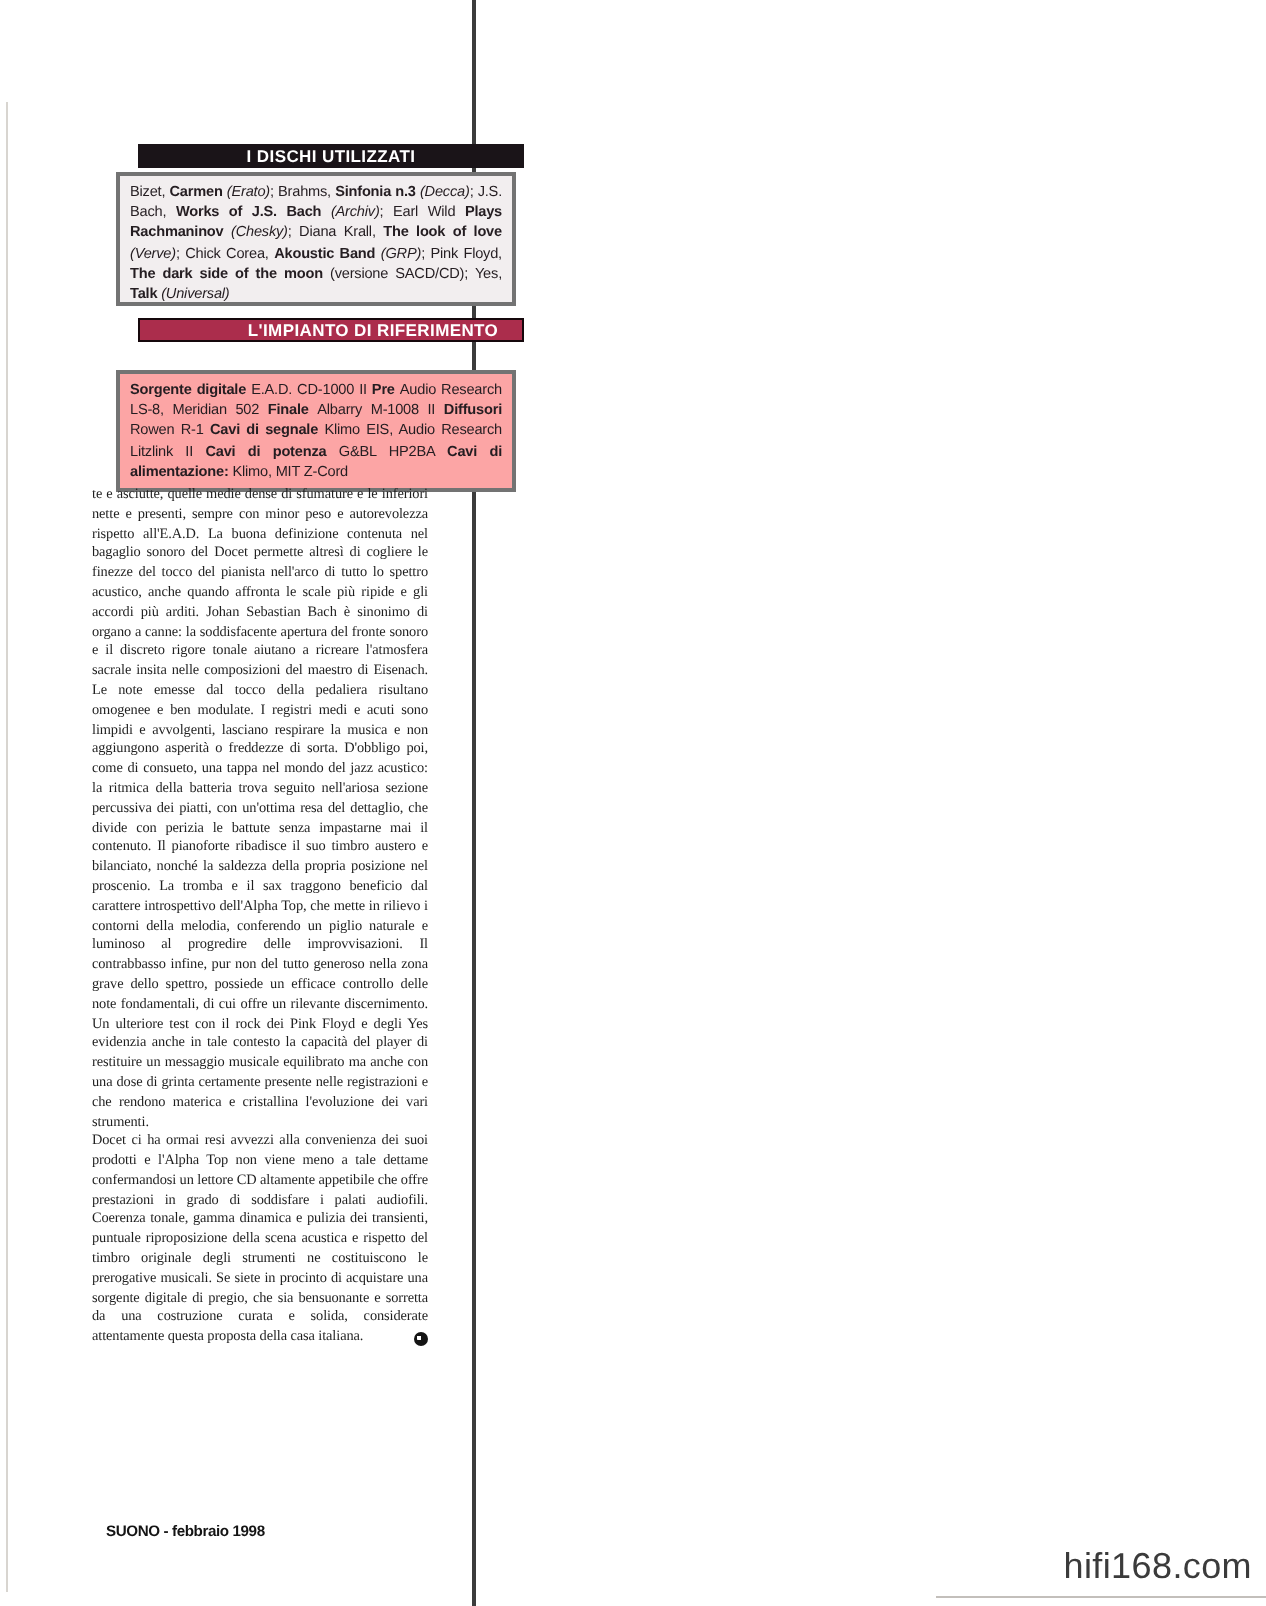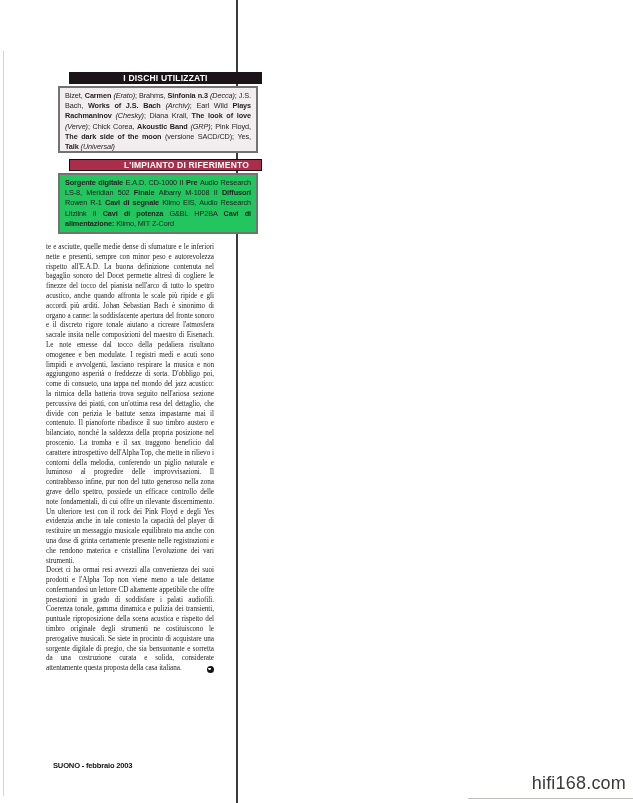--- a/index.html
+++ b/index.html
@@ -33,21 +33,21 @@
   }
   .discs-header{top:72px;background:#1a1418;}
   .system-header{top:159px;background:#ab2d4c;border:1px solid #15080c;line-height:10px;padding-left:42px;}
   .info-box{
     position:absolute;left:58px;width:200px;box-sizing:border-box;
     border:2px solid #737373;padding:3px 5px 2px 5px;
     font-size:7.3px;line-height:10.2px;letter-spacing:-0.1px;
     text-align:justify;color:#241d21;
   }
   .discs-box{top:86px;height:67px;background:#f2eeef;}
-  .system-box{top:173px;height:61px;background:#22c55e;}
+  .system-box{top:185px;height:61px;background:#fca5a5;}
   .info-box .seg-b{font-weight:bold;}
   .info-box .seg-i{font-style:italic;}
 
   
   .article{
     position:absolute;left:46px;top:243px;width:168px;
     font-family:"Liberation Serif",serif;font-size:7.2px;line-height:9.8px;
     letter-spacing:-0.05px;color:#1f1f1f;text-align:justify;
   }
   .article p{margin:0;}
@@ -80,17 +80,17 @@
   <div class="info-box discs-box"><span>Bizet, </span><span class="seg-b">Carmen </span><span class="seg-i">(Erato)</span><span>; Brahms, </span><span class="seg-b">Sinfonia n.3 </span><span class="seg-i">(Decca)</span><span>; J.S. Bach, </span><span class="seg-b">Works of J.S. Bach </span><span class="seg-i">(Archiv)</span><span>; Earl Wild </span><span class="seg-b">Plays Rachmaninov </span><span class="seg-i">(Chesky)</span><span>; Diana Krall, </span><span class="seg-b">The look of love </span><span class="seg-i">(Verve)</span><span>; Chick Corea, </span><span class="seg-b">Akoustic Band </span><span class="seg-i">(GRP)</span><span>; Pink Floyd, </span><span class="seg-b">The dark side of the moon </span><span>(versione SACD/CD); Yes, </span><span class="seg-b">Talk </span><span class="seg-i">(Universal)</span></div>
 
   <div class="box-header system-header">L'IMPIANTO DI RIFERIMENTO</div>
   <div class="info-box system-box"><span class="seg-b">Sorgente digitale </span><span>E.A.D. CD-1000 II </span><span class="seg-b">Pre </span><span>Audio Research LS-8, Meridian 502 </span><span class="seg-b">Finale </span><span>Albarry M-1008 II </span><span class="seg-b">Diffusori </span><span>Rowen R-1 </span><span class="seg-b">Cavi di segnale </span><span>Klimo EIS, Audio Research Litzlink II </span><span class="seg-b">Cavi di potenza </span><span>G&amp;BL HP2BA </span><span class="seg-b">Cavi di alimentazione: </span><span>Klimo, MIT Z-Cord</span></div>
 
   <div class="article">
     <p>te e asciutte, quelle medie dense di sfumature e le inferiori nette e presenti, sempre con minor peso e autorevolezza rispetto all'E.A.D. La buona definizione contenuta nel bagaglio sonoro del Docet permette altresì di cogliere le finezze del tocco del pianista nell'arco di tutto lo spettro acustico, anche quando affronta le scale più ripide e gli accordi più arditi. Johan Sebastian Bach è sinonimo di organo a canne: la soddisfacente apertura del fronte sonoro e il discreto rigore tonale aiutano a ricreare l'atmosfera sacrale insita nelle composizioni del maestro di Eisenach. Le note emesse dal tocco della pedaliera risultano omogenee e ben modulate. I registri medi e acuti sono limpidi e avvolgenti, lasciano respirare la musica e non aggiungono asperità o freddezze di sorta. D'obbligo poi, come di consueto, una tappa nel mondo del jazz acustico: la ritmica della batteria trova seguito nell'ariosa sezione percussiva dei piatti, con un'ottima resa del dettaglio, che divide con perizia le battute senza impastarne mai il contenuto. Il pianoforte ribadisce il suo timbro austero e bilanciato, nonché la saldezza della propria posizione nel proscenio. La tromba e il sax traggono beneficio dal carattere introspettivo dell'Alpha Top, che mette in rilievo i contorni della melodia, conferendo un piglio naturale e luminoso al progredire delle improvvisazioni. Il contrabbasso infine, pur non del tutto generoso nella zona grave dello spettro, possiede un efficace controllo delle note fondamentali, di cui offre un rilevante discernimento. Un ulteriore test con il rock dei Pink Floyd e degli Yes evidenzia anche in tale contesto la capacità del player di restituire un messaggio musicale equilibrato ma anche con una dose di grinta certamente presente nelle registrazioni e che rendono materica e cristallina l'evoluzione dei vari strumenti.</p>
     <p><span>Docet ci ha ormai resi avvezzi alla convenienza dei suoi prodotti e l'Alpha Top non viene meno a tale dettame confermandosi un lettore CD altamente appetibile che offre prestazioni in grado di soddisfare i palati audiofili. Coerenza tonale, gamma dinamica e pulizia dei transienti, puntuale riproposizione della scena acustica e rispetto del timbro originale degli strumenti ne costituiscono le prerogative musicali. Se siete in procinto di acquistare una sorgente digitale di pregio, che sia bensuonante e sorretta da una costruzione curata e solida, considerate attentamente questa proposta della casa italiana.</span><span class="end-mark"></span></p>
   </div>
 
-  <div class="footer">SUONO - febbraio 2003</div>
+  <div class="footer">SUONO - febbraio 1998</div>
 
   <div class="watermark">hifi168.com</div>
 
 </div>
 
 </body></html>

